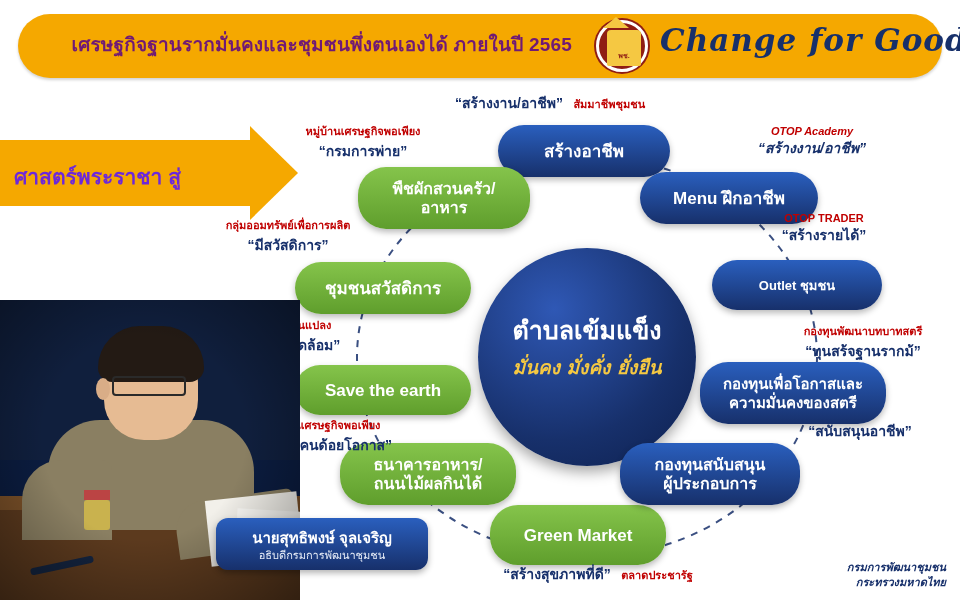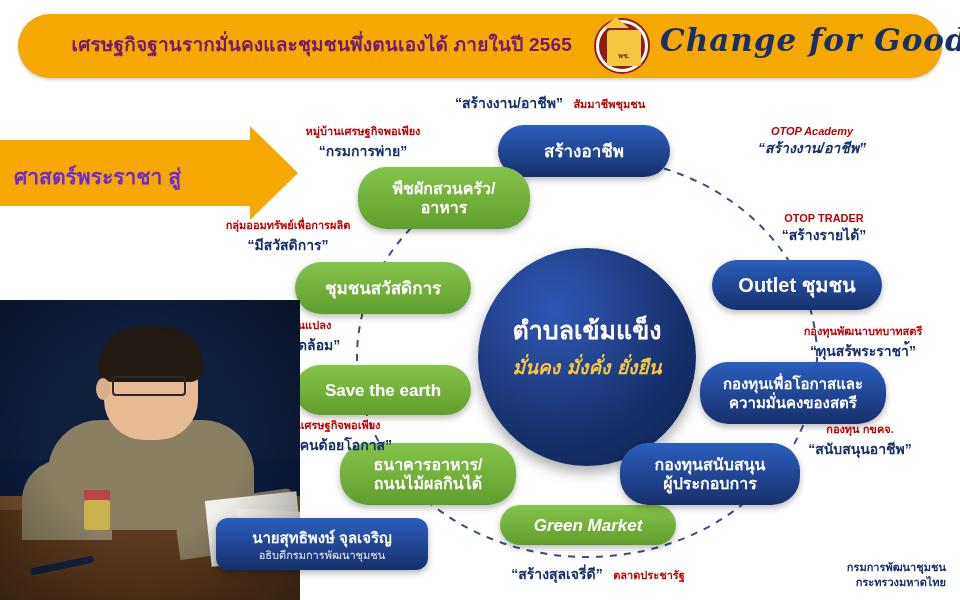--- a/index.html
+++ b/index.html
@@ -126,21 +126,21 @@
   .name-plate{
     position:absolute;left:216px;top:518px;width:212px;height:52px;
     background:#1f4fa8;background:linear-gradient(180deg,#2a5fbe 0%,#17306b 100%);
     border-radius:12px;box-shadow:0 3px 6px rgba(0,0,0,.3);
   }
   .name-1{position:absolute;left:0;top:8px;width:212px;text-align:center;color:#fff;font-size:15px;font-weight:bold;}
   .name-2{position:absolute;left:0;top:28px;width:212px;text-align:center;color:#e6ecf7;font-size:11px;}
 
   .footer{
     position:absolute;right:14px;bottom:10px;text-align:right;color:#17306b;
-    font-size:11px;font-weight:bold;line-height:15px;
+    font-size:11px;font-weight:bold;line-height:15px;font-style:italic;
   }
 
   svg.links{position:absolute;left:0;top:0;width:960px;height:600px;pointer-events:none;}
 </style>
 </head>
 <body>
 
 <div id="stage">
 
   <svg class="links" viewBox="0 0 960 600">
@@ -185,38 +185,41 @@
 
   <div class="node green" style="left:295px;top:365px;width:176px;height:50px;font-size:17px;">
     <span>Save the earth</span>
   </div>
 
   <div class="node green" style="left:340px;top:443px;width:176px;height:62px;font-size:16px;white-space:pre-line;">
     <span>ธนาคารอาหาร/
 ถนนไม้ผลกินได้</span>
   </div>
 
-  <div class="node green" style="left:500px;top:505px;width:176px;height:40px;font-size:17px;font-style:italic;">
+  <div class="node green" style="left:490px;top:505px;width:176px;height:60px;font-size:17px;">
     <span>Green Market</span>
   </div>
 
   <div class="node blue" style="left:620px;top:443px;width:180px;height:62px;font-size:16px;white-space:pre-line;">
     <span>กองทุนสนับสนุน
 ผู้ประกอบการ</span>
   </div>
 
   <div class="node blue" style="left:700px;top:362px;width:186px;height:62px;font-size:15px;white-space:pre-line;">
     <span>กองทุนเพื่อโอกาสและ
 ความมั่นคงของสตรี</span>
   </div>
 
-  <div class="node blue" style="left:712px;top:260px;width:170px;height:50px;font-size:20px;">
+  <div class="node blue" style="left:712px;top:260px;width:170px;height:50px;font-size:13px;">
     <span>Outlet ชุมชน</span>
   </div>
 
+  <div class="node blue" style="left:640px;top:172px;width:178px;height:52px;font-size:17px;">
+    <span>Menu ฝึกอาชีพ</span>
+  </div>
 
   <div class="ann" style="left:455px;top:92px;width:270px;text-align:left;">
     <span class="quote" style="display:inline;">“สร้างงาน/อาชีพ”</span>
     <span class="red" style="display:inline;margin-left:6px;">สัมมาชีพชุมชน</span>
   </div>
 
   <div class="ann" style="left:258px;top:122px;width:210px;">
     <span class="red">หมู่บ้านเศรษฐกิจพอเพียง</span>
     <span class="quote">“กรมการพ่าย”</span>
   </div>
@@ -230,32 +233,31 @@
     <span class="red">ผู้นำการเปลี่ยนแปลง</span>
     <span class="quote">“รักษาสิ่งแวดล้อม”</span>
   </div>
 
   <div class="ann" style="left:208px;top:416px;width:230px;">
     <span class="red">หมู่บ้านเศรษฐกิจพอเพียง</span>
     <span class="quote">“เกื้อกูลคนด้อยโอกาส”</span>
   </div>
 
   <div class="ann" style="left:458px;top:563px;width:280px;">
-    <span class="quote" style="display:inline;">“สร้างสุลเจรี่ดี”</span>
+    <span class="quote" style="display:inline;">“สร้างสุขภาพที่ดี”</span>
     <span class="red" style="display:inline;margin-left:6px;">ตลาดประชารัฐ</span>
   </div>
 
   <div class="ann" style="left:770px;top:420px;width:180px;">
-    <span class="red">กองทุน กขคจ.</span>
     <span class="quote">“สนับสนุนอาชีพ”</span>
   </div>
 
   <div class="ann" style="left:768px;top:322px;width:190px;">
     <span class="red">กองทุนพัฒนาบทบาทสตรี</span>
-    <span class="quote">“ทุนสร้พระราชา้”</span>
+    <span class="quote">“ทุนสร้จฐานรากม้”</span>
   </div>
 
   <div class="ann" style="left:744px;top:212px;width:160px;">
     <span class="red">OTOP TRADER</span>
     <span class="quote">“สร้างรายได้”</span>
   </div>
 
   <div class="ann" style="left:712px;top:125px;width:200px;font-style:italic;">
     <span class="red">OTOP Academy</span>
     <span class="quote">“สร้างงาน/อาชีพ”</span>

